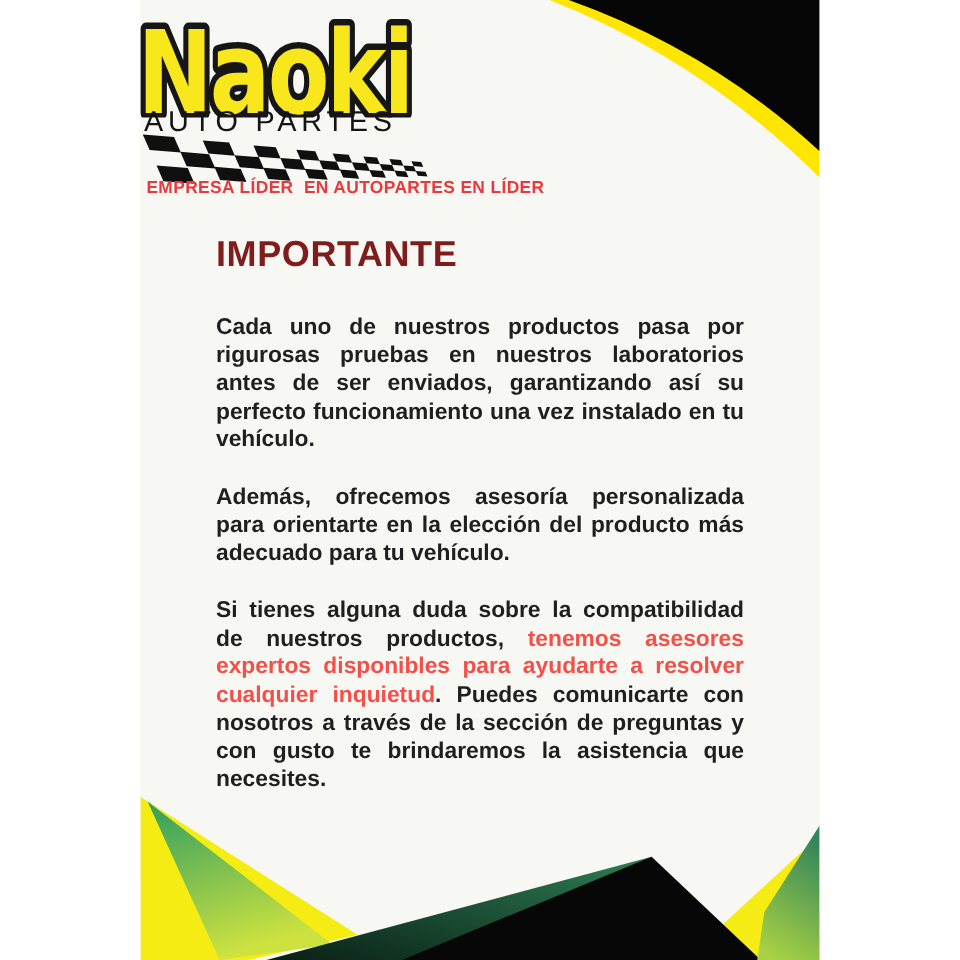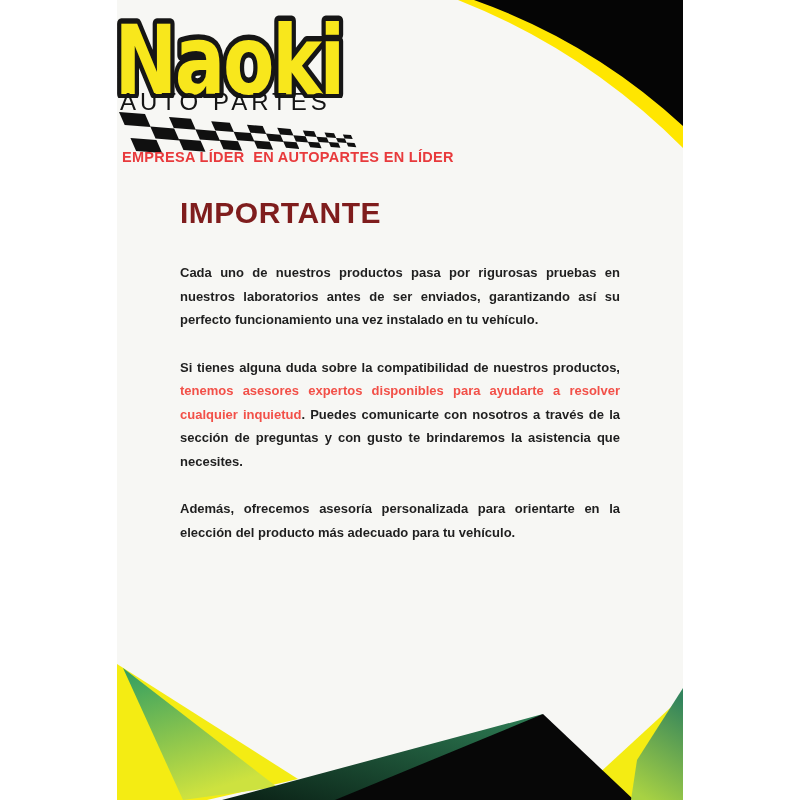--- a/index.html
+++ b/index.html
@@ -38,21 +38,21 @@
     letter-spacing:0.3px;white-space:pre;
   }
   .main{
     position:absolute;left:63px;top:196px;width:440px;z-index:2;
   }
   .title{
     font-size:30px;font-weight:bold;color:#7f1d1d;
     letter-spacing:0.5px;margin:0 0 31px 0;
   }
   .para{
-    font-size:13px;font-weight:bold;color:#1f1f1f;
+    font-size:19px;font-weight:bold;color:#1f1f1f;
     line-height:23.5px;text-align:justify;
     margin:0 0 24px 0;
   }
   .para .hl{color:#f25048;}
 </style>
 </head>
 <body>
 
 <div class="page">
 
@@ -126,18 +126,18 @@
         </g>
     </svg>
     <div class="tagline">EMPRESA LÍDER  EN AUTOPARTES EN LÍDER</div>
   </div>
 
   <div class="main">
     <h1 class="title">IMPORTANTE</h1>
 
     <p class="para">Cada uno de nuestros productos pasa por rigurosas pruebas en nuestros laboratorios antes de ser enviados, garantizando así su perfecto funcionamiento una vez instalado en tu vehículo.</p>
 
+    <p class="para">Además, ofrecemos asesoría personalizada para orientarte en la elección del producto más adecuado para tu vehículo.</p>
+
     <p class="para"><span>Si tienes alguna duda sobre la compatibilidad de nuestros productos, </span><span class="hl">tenemos asesores expertos disponibles para ayudarte a resolver cualquier inquietud</span><span>. Puedes comunicarte con nosotros a través de la sección de preguntas y con gusto te brindaremos la asistencia que necesites.</span></p>
-
-    <p class="para">Además, ofrecemos asesoría personalizada para orientarte en la elección del producto más adecuado para tu vehículo.</p>
   </div>
 
 </div>
 
 </body></html>

